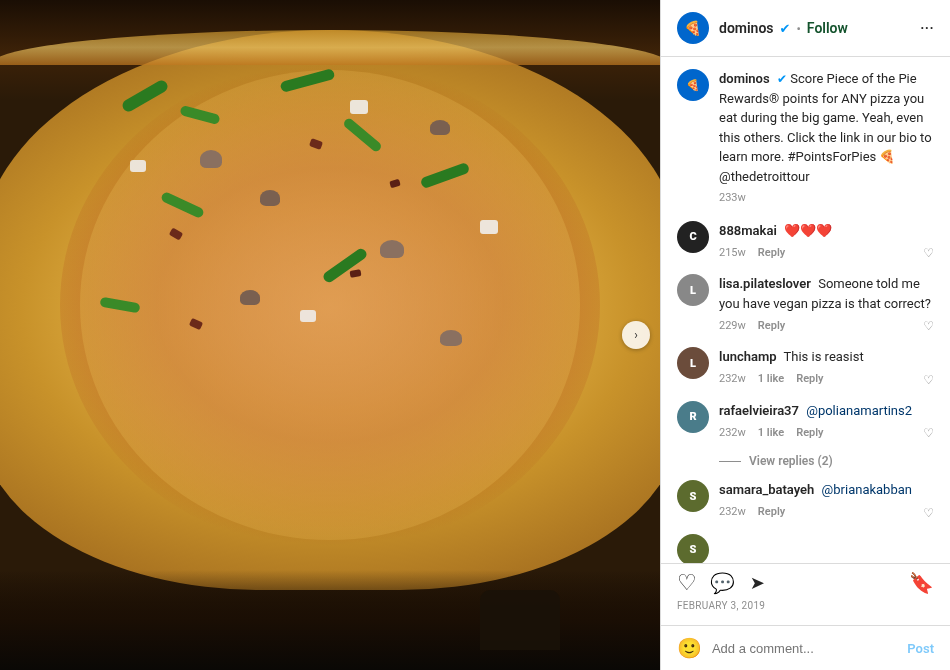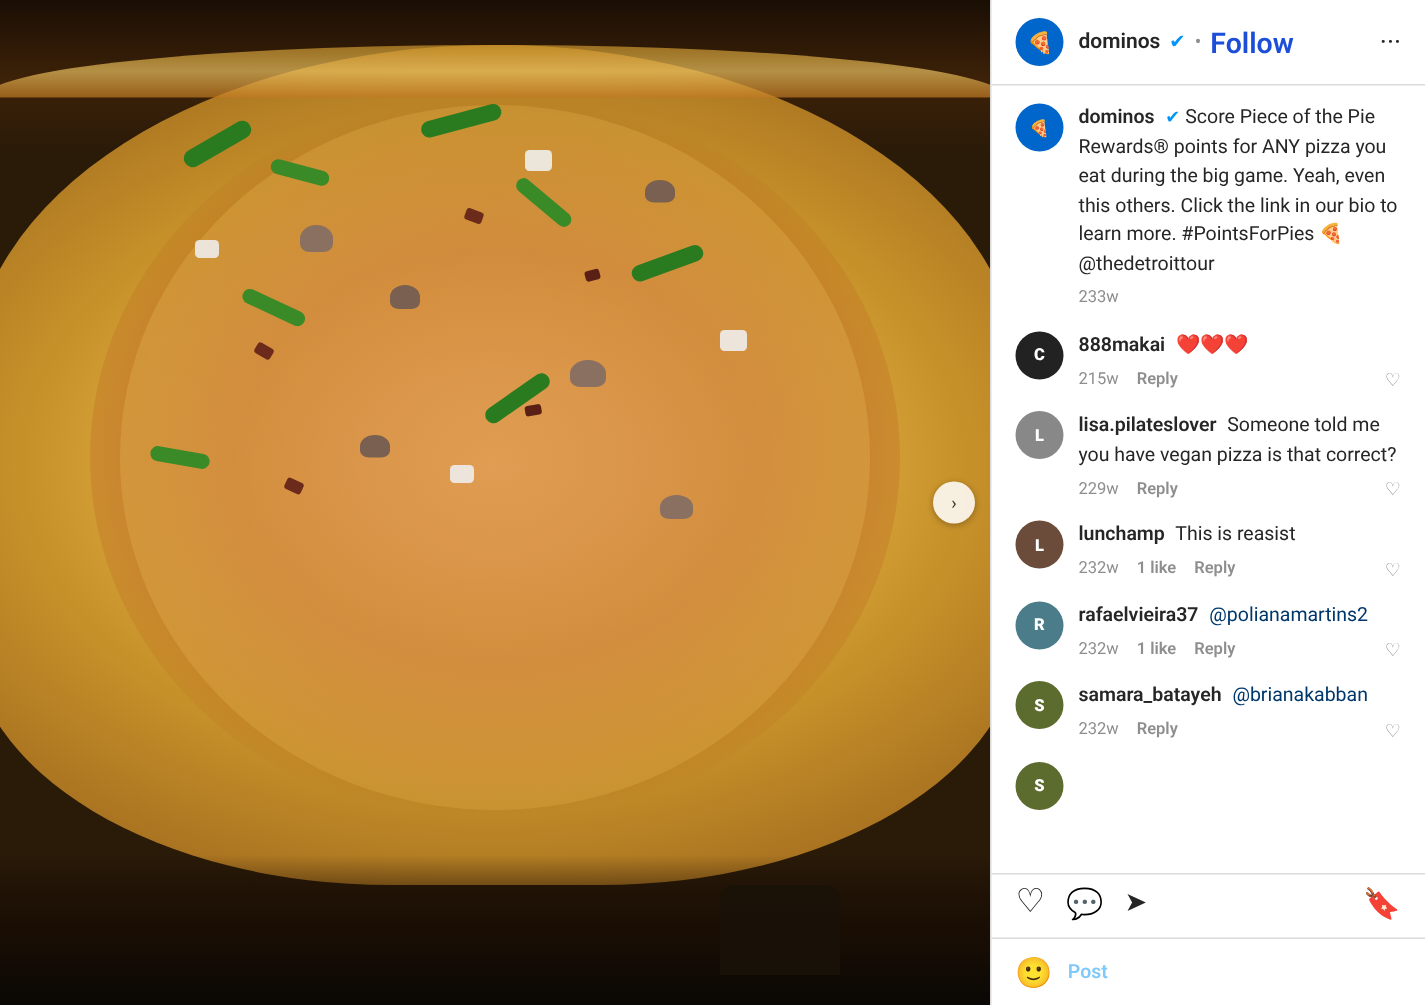--- a/index.html
+++ b/index.html
@@ -88,23 +88,23 @@
     }
     .header-verified {
       color: #0095f6;
       font-size: 13px;
     }
     .header-dot {
       color: #8e8e8e;
       font-size: 13px;
     }
     .header-follow {
-      color: #1d4ed8;
-      font-weight: 600;
-      font-size: 19px;
+      color: #14532d;
+      font-weight: 600;
+      font-size: 14px;
       cursor: pointer;
     }
     .header-more {
       color: #262626;
       font-size: 18px;
       cursor: pointer;
       margin-left: 8px;
     }
 
     
@@ -422,20 +422,24 @@
         <span class="username">rafaelvieira37</span>
         <span class="mention"> @polianamartins2</span>
         <div class="comment-meta">
           <span class="comment-time">232w</span>
           <span class="comment-likes-count">1 like</span>
           <span class="comment-reply">Reply</span>
           <span class="comment-heart">♡</span>
         </div>
       </div>
     </div>
+    <div class="view-replies">
+      <div class="view-replies-line"></div>
+      <span class="view-replies-text">View replies (2)</span>
+    </div>
 
     <div class="comment-item">
       <div class="comment-avatar av-olive">S</div>
       <div class="comment-body" style="flex:1;">
         <span class="username">samara_batayeh</span>
         <span class="mention"> @brianakabban</span>
         <div class="comment-meta">
           <span class="comment-time">232w</span>
           <span class="comment-reply">Reply</span>
           <span class="comment-heart">♡</span>
@@ -449,20 +453,22 @@
 
   </div>
 
   <div class="action-bar">
     <div class="action-icons">
       <span class="action-icon">♡</span>
       <span class="action-icon" style="font-size:20px;">💬</span>
       <span class="action-icon" style="font-size:18px;">➤</span>
       <span class="action-icon bookmark" style="font-size:20px;">🔖</span>
     </div>
+    <div class="date-line">FEBRUARY 3, 2019</div>
   </div>
 
   <div class="add-comment">
     <span class="emoji-btn">🙂</span>
+    <input class="comment-input" type="text" placeholder="Add a comment..." style="">
     <span class="post-btn">Post</span>
   </div>
 
 </div>
 
 </body></html>

